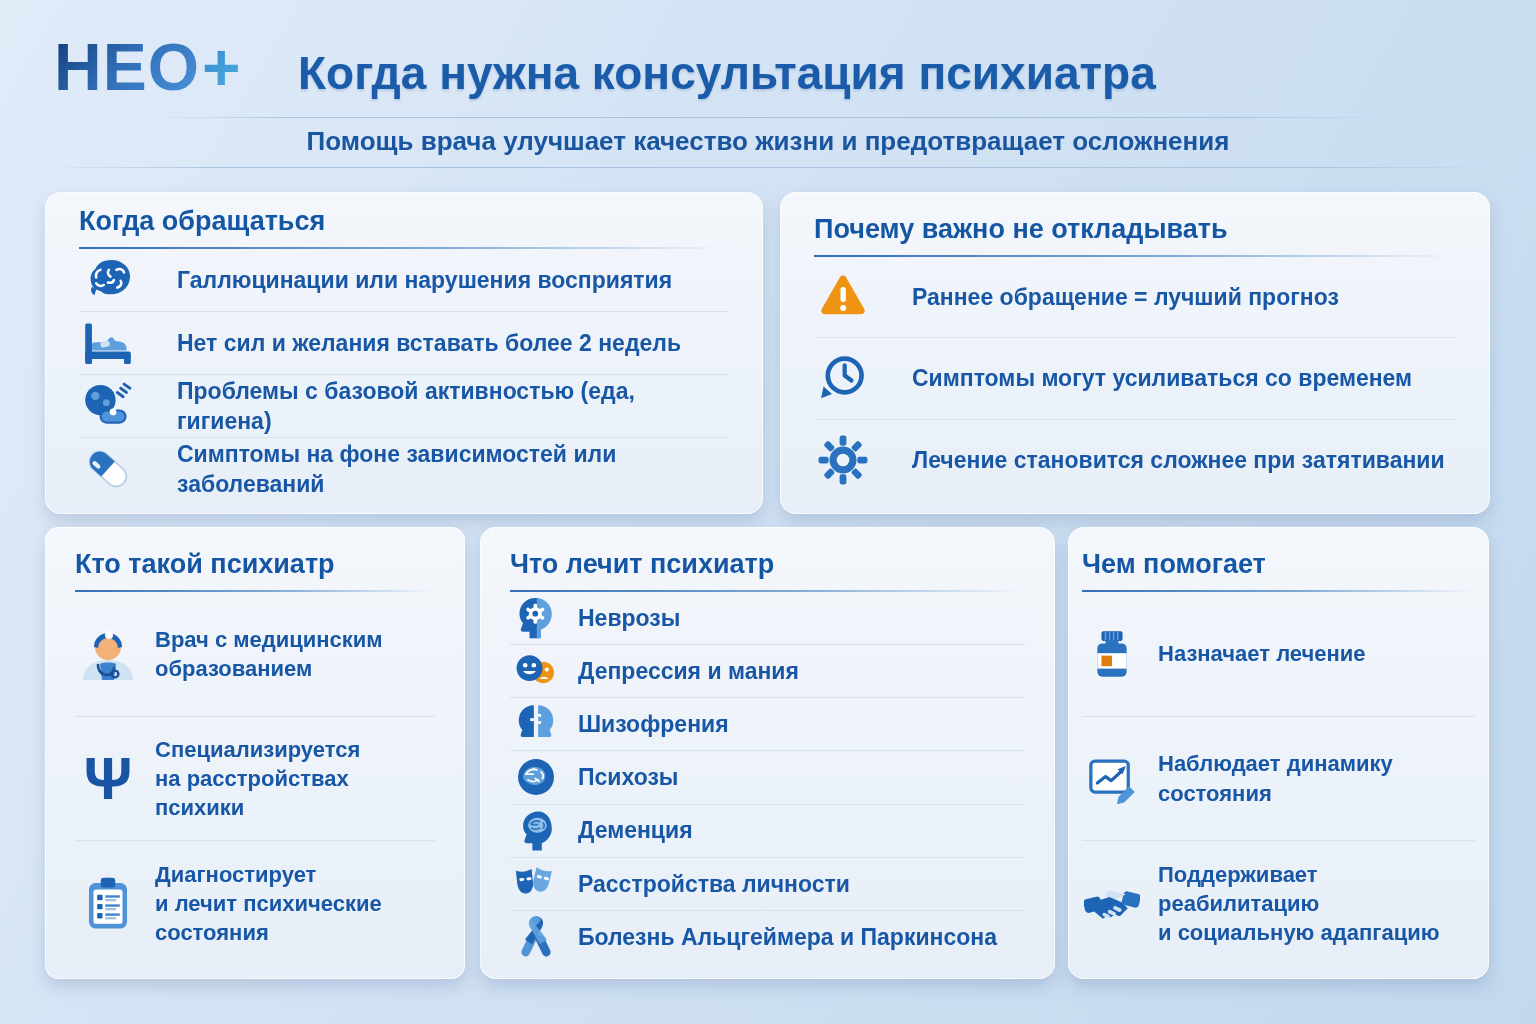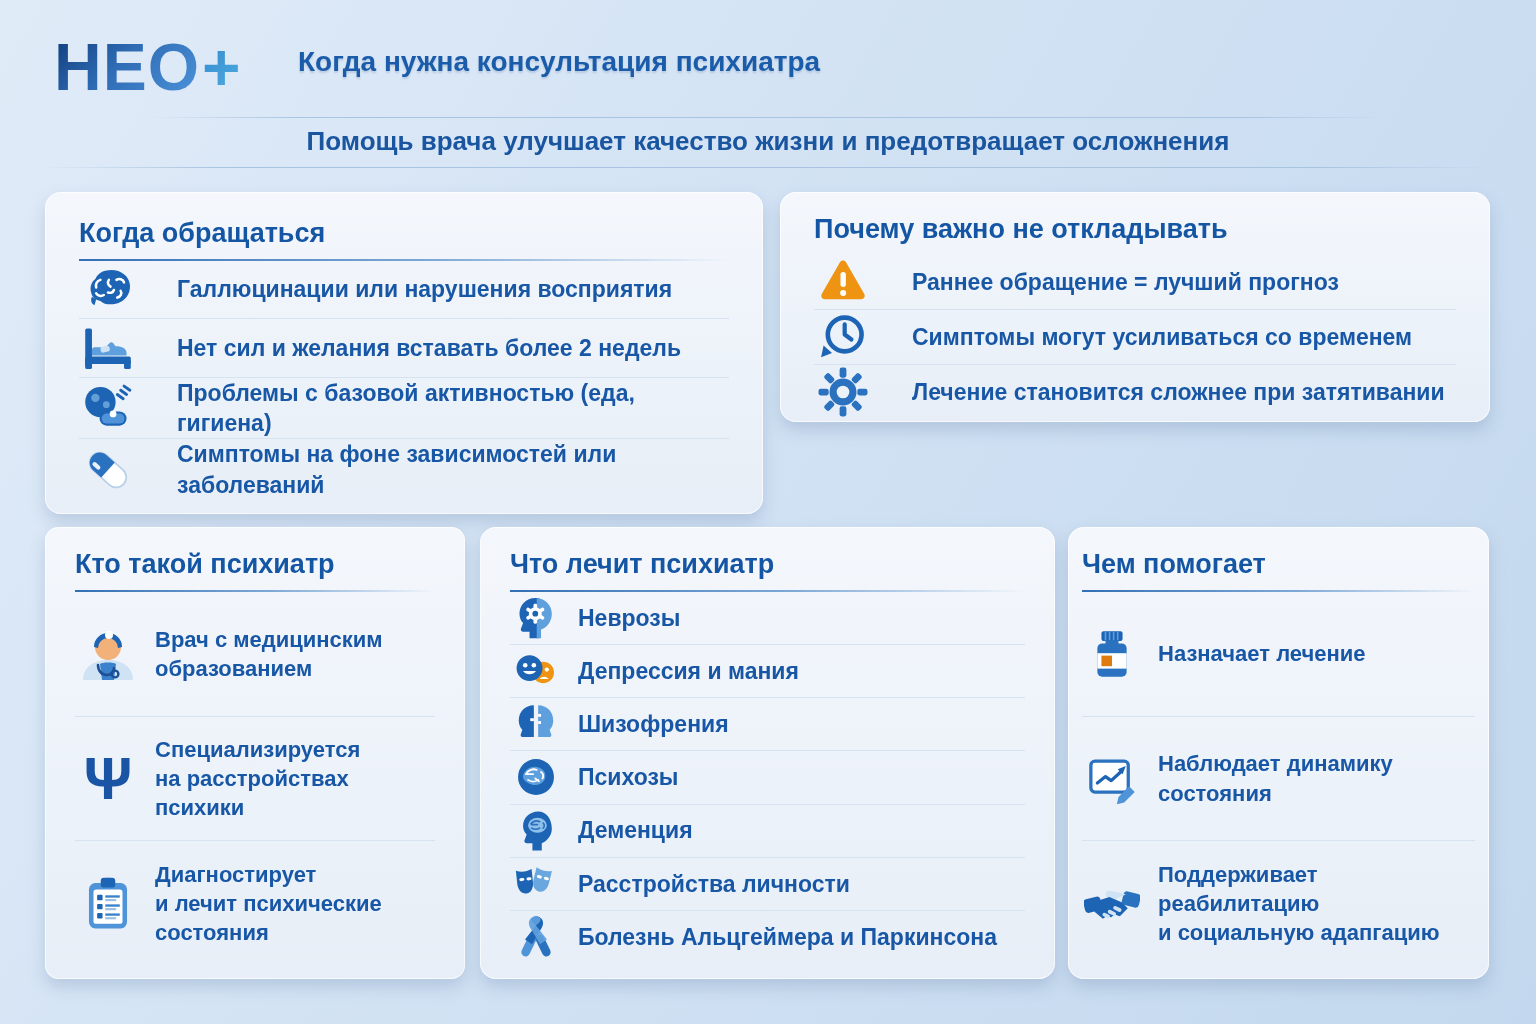--- a/index.html
+++ b/index.html
@@ -5,39 +5,39 @@
   html,body{margin:0;padding:0;}
   body{
     width:1536px;height:1024px;overflow:hidden;position:relative;
     font-family:"Liberation Sans",sans-serif;
     background:linear-gradient(120deg,#e0ebf8 0%,#d3e3f4 40%,#c3d8ee 100%);
   }
   .hdr-divider{position:absolute;height:1px;background:linear-gradient(90deg,rgba(160,190,220,0),#a9c4e0 12%,#a9c4e0 88%,rgba(160,190,220,0));}
   #logo{position:absolute;left:54px;top:34px;font-size:66px;font-weight:bold;letter-spacing:1px;line-height:1;text-align:right;}
   #logo .word{background:linear-gradient(135deg,#0e3a77 0%,#2f6cb5 45%,#4e97dd 100%);-webkit-background-clip:text;background-clip:text;color:transparent;text-shadow:none;}
   #logo .plus{background:linear-gradient(135deg,#2f86c8,#54b1e6);-webkit-background-clip:text;background-clip:text;color:transparent;margin-left:2px;}
-  #page-title{position:absolute;left:298px;top:46px;font-size:28px;font-weight:bold;color:#1a5caa;text-shadow:0 2px 2px rgba(120,150,190,.35);}
+  #page-title{position:absolute;left:298px;top:46px;font-size:46px;font-weight:bold;color:#1a5caa;text-shadow:0 2px 2px rgba(120,150,190,.35);}
   #subtitle{position:absolute;left:0;top:126px;width:100%;text-align:center;font-size:26px;font-weight:bold;color:#1a55a0;}
   .card{
     position:absolute;border-radius:16px;
     background:linear-gradient(180deg,#f4f7fc 0%,#ecf2f9 60%,#e7eef7 100%);
     box-shadow:0 8px 16px rgba(90,120,165,.25), inset 0 0 0 1px rgba(255,255,255,.7);
     display:flex;flex-direction:column;box-sizing:border-box;
   }
   .card-title{font-size:27px;font-weight:bold;color:#1456a4;}
   .rule{height:2px;margin-top:10px;background:linear-gradient(90deg,#336fb4 0%,#7ea9d6 55%,rgba(180,205,230,0) 100%);}
   .rows{display:flex;flex-direction:column;flex:1;}
   .row{display:flex;align-items:center;flex:1;}
   .row.divided{border-bottom:1px solid #d6e2f0;}
   .icon{flex:0 0 auto;display:flex;align-items:center;justify-content:center;}
   .label{font-weight:bold;color:#1857a6;white-space:pre-line;line-height:1.32;}
   .psi{font-size:60px;font-weight:bold;color:#1a55a5;line-height:1;}
   
-  #card-when{left:45px;top:192px;width:718px;height:322px;padding:26px 34px 14px;}
-  #card-why{left:780px;top:192px;width:710px;height:230px;padding:22px 34px 14px;}
+  #card-when{left:45px;top:192px;width:718px;height:322px;padding:14px 34px 14px;}
+  #card-why{left:780px;top:192px;width:710px;height:322px;padding:22px 34px 14px;}
   #card-who{left:45px;top:527px;width:420px;height:452px;padding:22px 30px 14px;border-radius:14px;}
   #card-treats{left:480px;top:527px;width:575px;height:452px;padding:22px 30px 16px;}
   #card-helps{left:1068px;top:527px;width:421px;height:452px;padding:22px 14px 14px;}
   #card-when .label,#card-why .label{font-size:23px;margin-left:20px;}
   #card-treats .label{font-size:23px;}
   #card-who .label,#card-helps .label{font-size:22px;}
   #card-when .icon,#card-why .icon{width:58px;margin-right:20px;}
   #card-who .icon{width:66px;margin-right:14px;}
   #card-treats .icon{width:52px;margin-right:16px;}
   #card-helps .icon{width:60px;margin-right:16px;}

